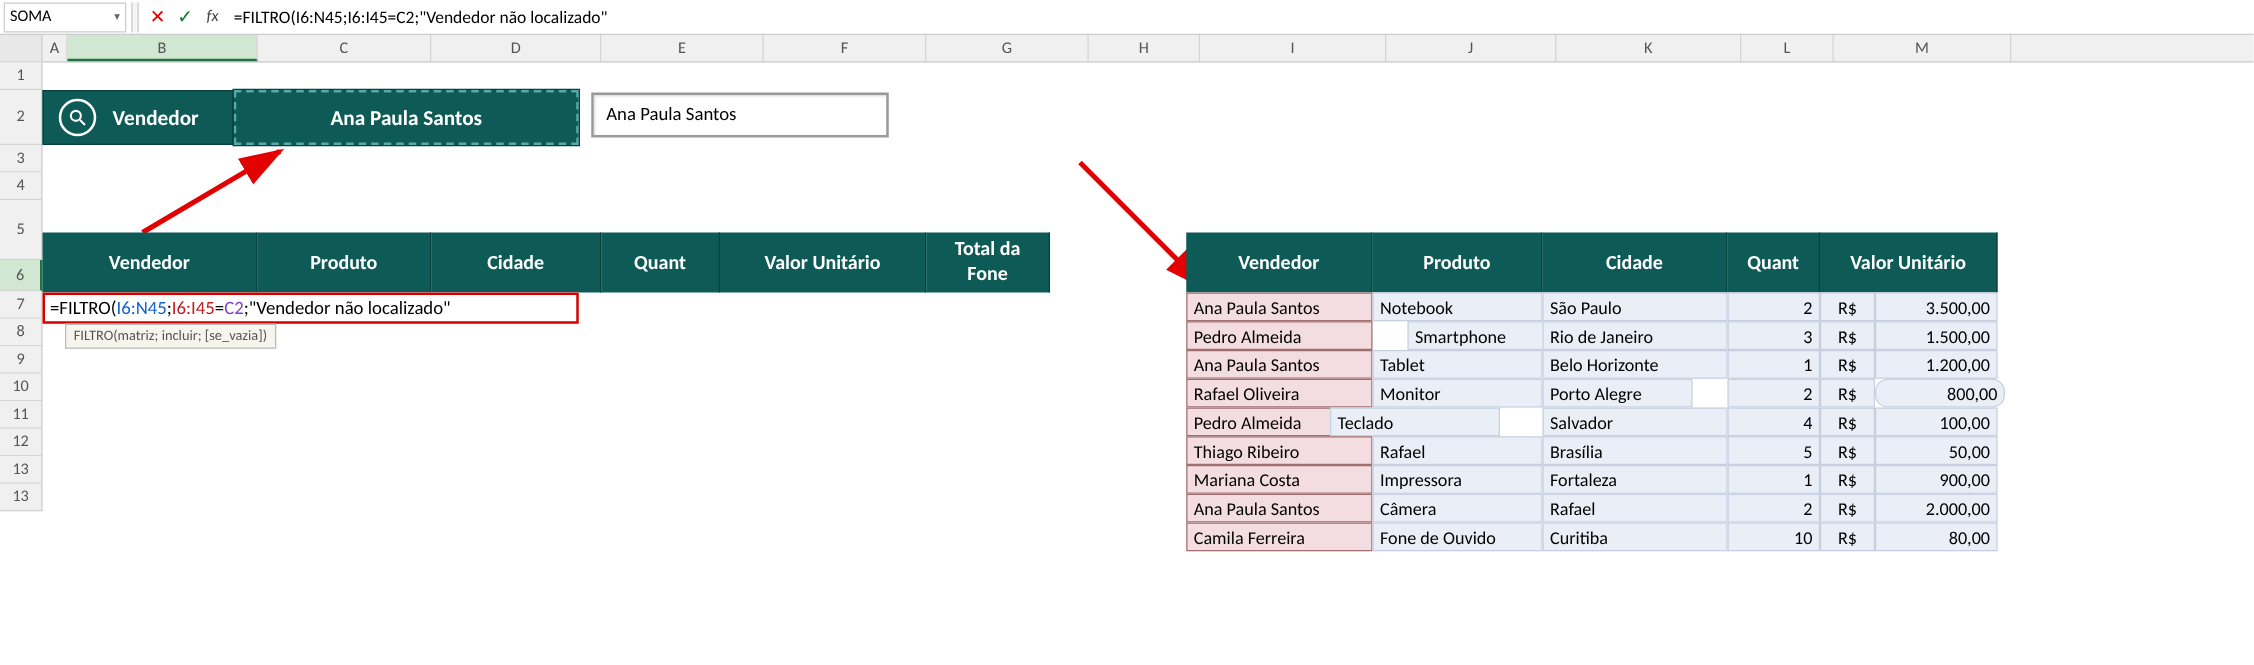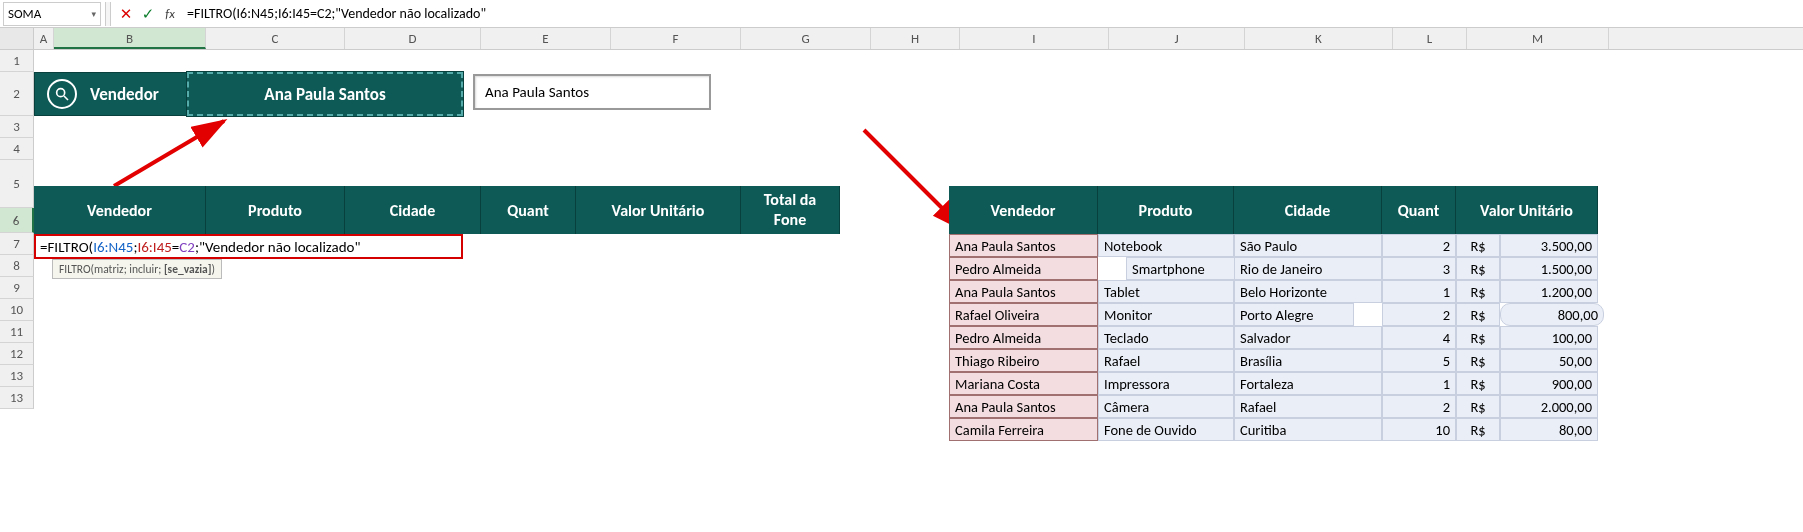--- a/index.html
+++ b/index.html
@@ -41,21 +41,21 @@
 
 .arrow { position: absolute; pointer-events: none; }
 
 
 .left-header { position: absolute; left: 0; top: 136px; height: 48px; background: #0d5a56; color: #fff; display: flex; align-items: center; justify-content: center; font-weight: bold; font-size: 16px; border-right: 1px solid #07403c; }
 .left-header.multiline { line-height: 20px; text-align: center; }
 
 
 .formula-cell { position: absolute; left: 0; top: 184px; width: 429px; height: 25px; border: 2px solid #d40000; background: #fff; display: flex; align-items: center; padding: 0 4px; font-size: 15px; }
 .formula-tooltip { position: absolute; left: 18px; top: 209px; background: #f5f5ee; border: 1px solid #bbb; padding: 2px 6px; font-size: 11.5px; color: #555; }
-.formula-tooltip b { font-weight: bold; }
+.formula-tooltip b { font-weight: normal; }
 
 
 .right-header { position: absolute; top: 136px; height: 48px; background: #0d5a56; color: #fff; display: flex; align-items: center; justify-content: center; font-weight: bold; font-size: 16px; border-right: 1px solid #07403c; }
 .right-cell { position: absolute; height: 23px; display: flex; align-items: center; padding: 0 5px; font-size: 14.5px; background: #eaeef7; border: 1px solid #c8d0e0; }
 .right-cell.vendor { background: #f3dde0; border: 1px solid #a07070; }
 .right-cell.num { justify-content: flex-end; }
 .right-cell.rs { justify-content: center; }
 .right-cell.money { justify-content: flex-end; }
 
 
@@ -185,21 +185,21 @@
         <div class="right-cell num" style="left: 1348px; top: 230px; width: 74px;">1</div>
         <div class="right-cell rs" style="left: 1422px; top: 230px; width: 44px;">R$</div>
         <div class="right-cell money" style="left: 1466px; top: 230px; width: 98px;">1.200,00</div>
         <div class="right-cell vendor" style="left: 915px; top: 253px; width: 149px;">Rafael Oliveira</div>
         <div class="right-cell " style="left: 1064px; top: 253px; width: 136px;">Monitor</div>
         <div class="right-cell " style="left: 1200px; top: 253px; width: 120px;">Porto Alegre</div>
         <div class="right-cell num" style="left: 1348px; top: 253px; width: 74px;">2</div>
         <div class="right-cell rs" style="left: 1422px; top: 253px; width: 44px;">R$</div>
         <div class="right-cell money" style="left: 1466px; top: 253px; width: 104px; border-radius: 10px;">800,00</div>
         <div class="right-cell vendor" style="left: 915px; top: 276px; width: 149px;">Pedro Almeida</div>
-        <div class="right-cell " style="left: 1064px; top: 276px; width: 136px;">Teclado</div>
+        <div class="right-cell " style="left: 1030px; top: 276px; width: 136px;">Teclado</div>
         <div class="right-cell " style="left: 1200px; top: 276px; width: 148px;">Salvador</div>
         <div class="right-cell num" style="left: 1348px; top: 276px; width: 74px;">4</div>
         <div class="right-cell rs" style="left: 1422px; top: 276px; width: 44px;">R$</div>
         <div class="right-cell money" style="left: 1466px; top: 276px; width: 98px;">100,00</div>
         <div class="right-cell vendor" style="left: 915px; top: 299px; width: 149px;">Thiago Ribeiro</div>
         <div class="right-cell " style="left: 1064px; top: 299px; width: 136px;">Rafael</div>
         <div class="right-cell " style="left: 1200px; top: 299px; width: 148px;">Brasília</div>
         <div class="right-cell num" style="left: 1348px; top: 299px; width: 74px;">5</div>
         <div class="right-cell rs" style="left: 1422px; top: 299px; width: 44px;">R$</div>
         <div class="right-cell money" style="left: 1466px; top: 299px; width: 98px;">50,00</div>

